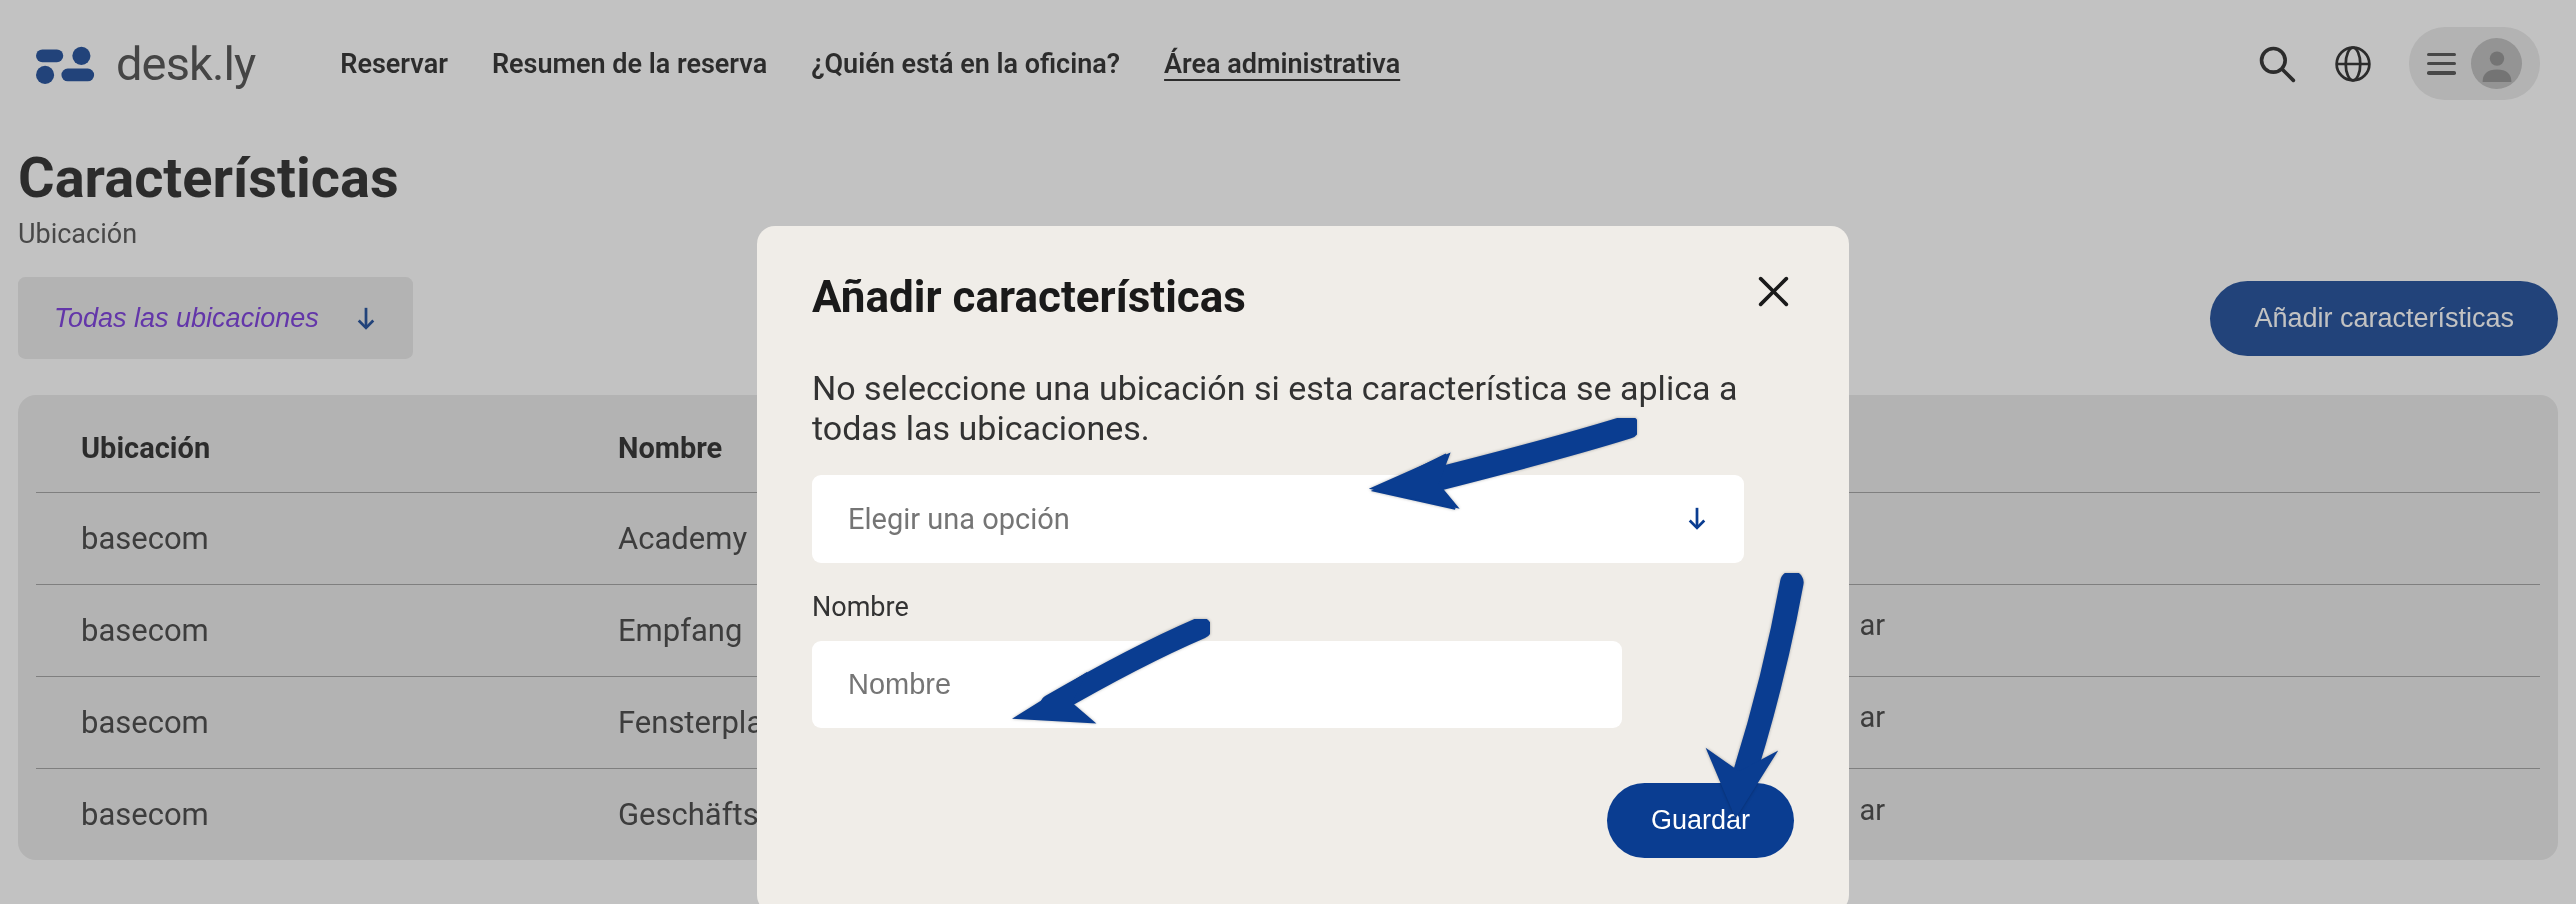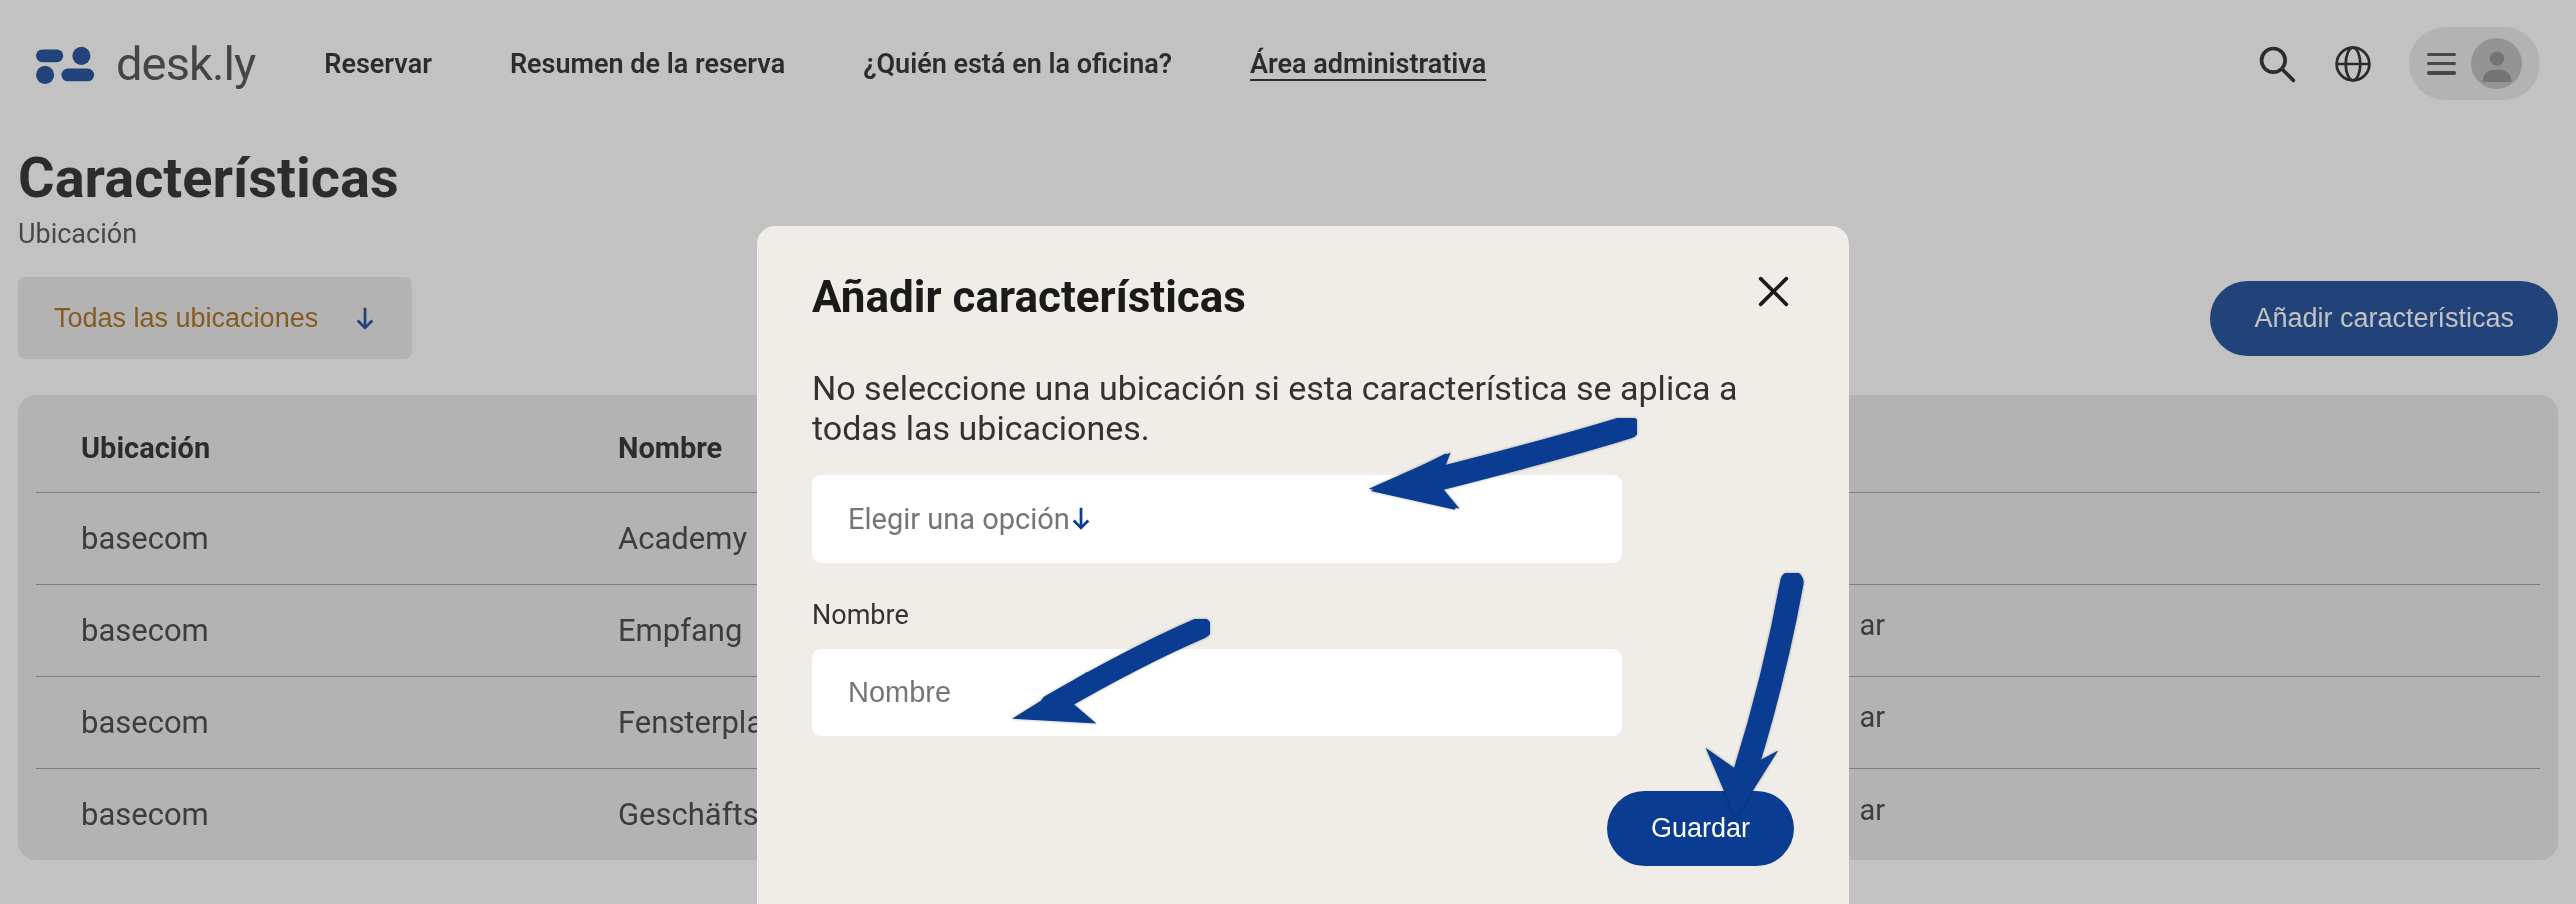--- a/index.html
+++ b/index.html
@@ -48,22 +48,22 @@
     
     .logo-text {
       font-size: 47px;
       font-weight: 400;
       color: #404040;
       letter-spacing: -0.9px;
     }
     
     .nav {
       display: flex;
-      gap: 78px;
-      margin-left: 24px;
+      gap: 44px;
+      margin-left: 40px;
     }
     
     .nav-item {
       font-size: 27px;
       font-weight: 600;
       color: #1a1a1a;
       cursor: pointer;
     }
     
     .nav-item.active {
@@ -143,26 +143,27 @@
       justify-content: space-between;
       align-items: center;
       margin-bottom: 36px;
     }
     
     .dropdown-btn {
       background: #e8e8e8;
       border: none;
       padding: 25.5px 36px;
       font-size: 27px;
-      color: #a16207;
+      color: #6d28d9;
       border-radius: 7.3px;
       display: flex;
       align-items: center;
       gap: 36px;
       cursor: pointer;
+      font-style: italic;
     }
     
     .add-btn {
       background: #0a3d91;
       color: white;
       border: none;
       padding: 22px 44px;
       font-size: 27px;
       border-radius: 45px;
       cursor: pointer;
@@ -242,24 +243,24 @@
       font-size: 34px;
       color: #333;
       margin-bottom: 27px;
     }
     
     .select-field {
       background: white;
       border-radius: 9px;
       padding: 27px 36px;
       display: flex;
-      justify-content: flex-start;
-      align-items: center;
-      margin-bottom: 36px;
-      width: 810px;
+      justify-content: space-between;
+      align-items: center;
+      margin-bottom: 28px;
+      width: 932px;
       cursor: pointer;
       position: relative;
     }
     
     .select-placeholder {
       font-size: 29px;
       color: #757575;
     }
     
     .field-label {

